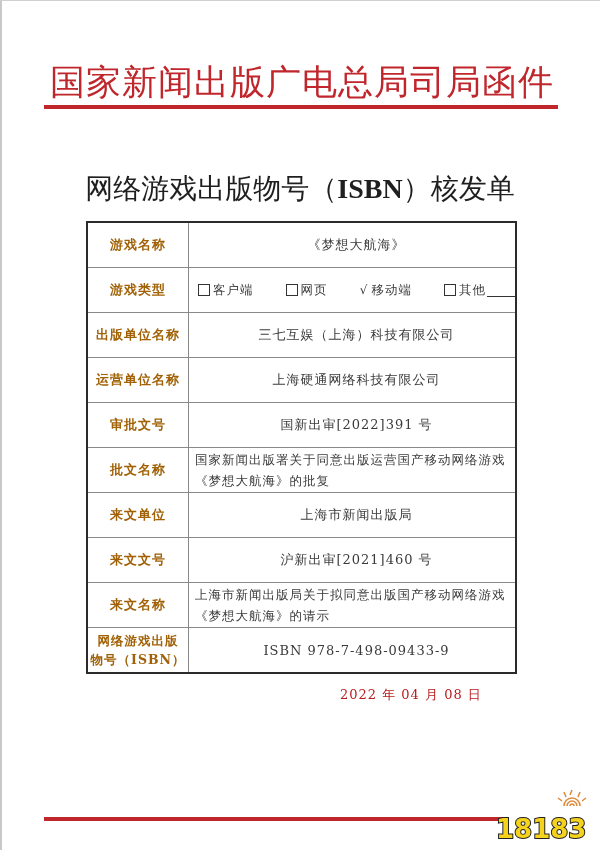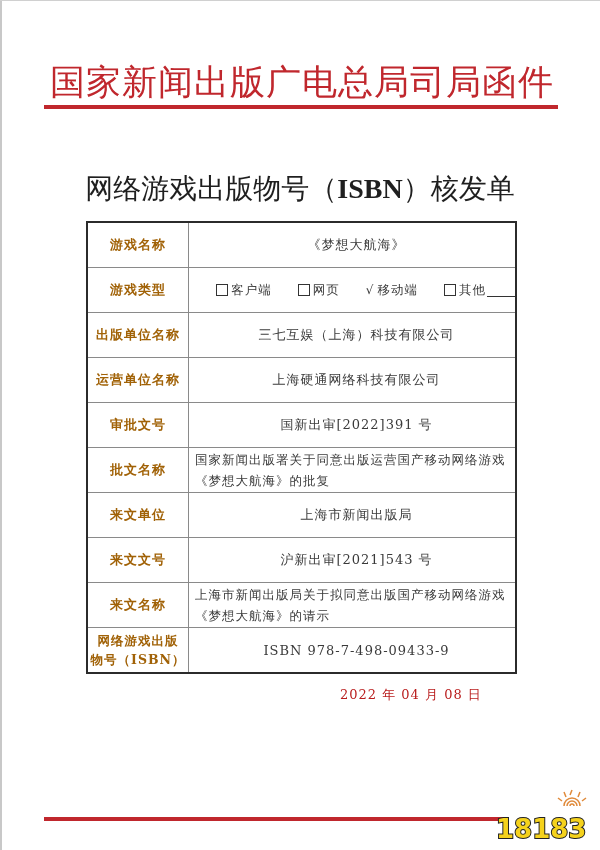--- a/index.html
+++ b/index.html
@@ -40,21 +40,21 @@
       font-size: 13px; color: #3a3a3a;
     }
     table.info td.label {
       width: 100px; text-align: center; font-weight: bold; color: #a16207;
       font-family: "DejaVu Serif", serif; letter-spacing: 1px; font-size: 13px;
     }
     table.info td.value { text-align: center; letter-spacing: 1px; padding-left: 9px; }
     table.info td.value.multi { text-align: left; padding: 0 6px; line-height: 21px; font-size: 12.5px; margin-top: 32px; }
     table.info td.label.two { line-height: 19px; font-size: 12.5px; }
 
-    .opts { display: flex; justify-content: flex-end; gap: 26px; font-size: 12.5px; }
+    .opts { display: flex; justify-content: space-between; gap: 26px; font-size: 12.5px; }
     .opt { display: inline-flex; align-items: center; gap: 1px; }
     .box { display: inline-block; width: 10px; height: 10px; border: 1px solid #333; margin-right: 2px; }
     .check { font-size: 12px; margin-right: 2px; color: #333; }
     .blank { display: inline-block; width: 28px; border-bottom: 1px solid #333; height: 12px; }
 
     .date {
       position: absolute; left: 340px; top: 686px; font-size: 13px; color: #b91c1c; letter-spacing: 1px;
     }
     .footer-rule {
       position: absolute; left: 44px; top: 817px; width: 460px; height: 4px; background: #c0272d;
@@ -119,21 +119,21 @@
   <tr>
     <td class="label">批文名称</td>
     <td class="value multi">国家新闻出版署关于同意出版运营国产移动网络游戏《梦想大航海》的批复</td>
   </tr>
   <tr>
     <td class="label">来文单位</td>
     <td class="value">上海市新闻出版局</td>
   </tr>
   <tr>
     <td class="label">来文文号</td>
-    <td class="value">沪新出审[2021]543 号</td>
+    <td class="value">沪新出审[2021]460 号</td>
   </tr>
   <tr>
     <td class="label">来文名称</td>
     <td class="value multi">上海市新闻出版局关于拟同意出版国产移动网络游戏《梦想大航海》的请示</td>
   </tr>
   <tr>
     <td class="label two">
           <div>网络游戏出版</div>
           <div>物号（ISBN）</div>
         </td>

